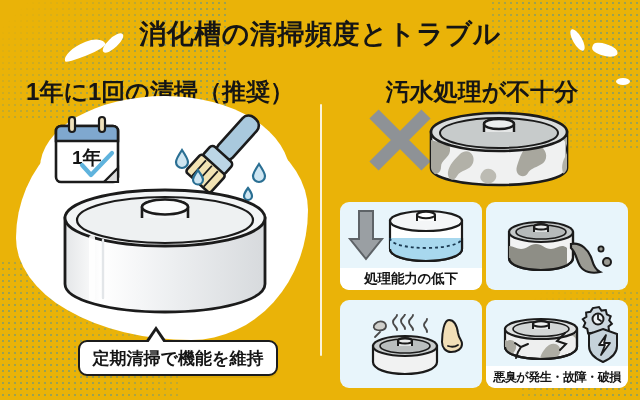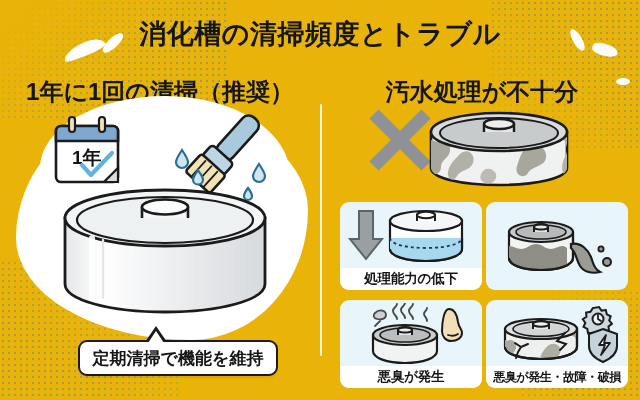--- a/index.html
+++ b/index.html
@@ -267,21 +267,20 @@
             <path d="M104 6c5 0 8 6 9 13 1 6 4 7 4 11 0 5-5 8-11 8-5 0-9-4-9-10 0-9 2-22 7-22z" fill="#f2dfb7" stroke="#1b1b1b" stroke-width="2"></path>
             <path d="M103 32c3 1 7 1 10-1" fill="none" stroke="#1b1b1b" stroke-width="1.8" stroke-linecap="round"></path>
           </g>
           <path d="M28 32v16c0 7 14 12 32 12s32-5 32-12V32z" fill="#f1f2f2" stroke="#1b1b1b" stroke-width="2.2"></path>
           <ellipse cx="60" cy="32" rx="32" ry="10" fill="#c8cccc" stroke="#1b1b1b" stroke-width="2.2"></ellipse>
           <ellipse cx="60" cy="32" rx="25" ry="7" fill="#babebe" stroke="#1b1b1b" stroke-width="1.6"></ellipse>
           <path d="M53 32v-5c0-2 3-3 7-3s7 1 7 3v5" fill="#e2e5e5" stroke="#1b1b1b" stroke-width="2"></path>
           <ellipse cx="60" cy="27" rx="7" ry="2.6" fill="#ebeded" stroke="#1b1b1b" stroke-width="2"></ellipse>
         </svg>
       </div>
-      <div class="card-label">悪臭が発生</div>
     </div>
 
     <div class="card">
       <div class="card-art">
         <svg width="132" height="62" viewBox="0 0 132 62">
           <defs>
             <clipPath id="corClip">
                 <path d="M14 26v18c0 7 16 12 36 12s36-5 36-12V26z"></path>
               </clipPath>
           </defs>

